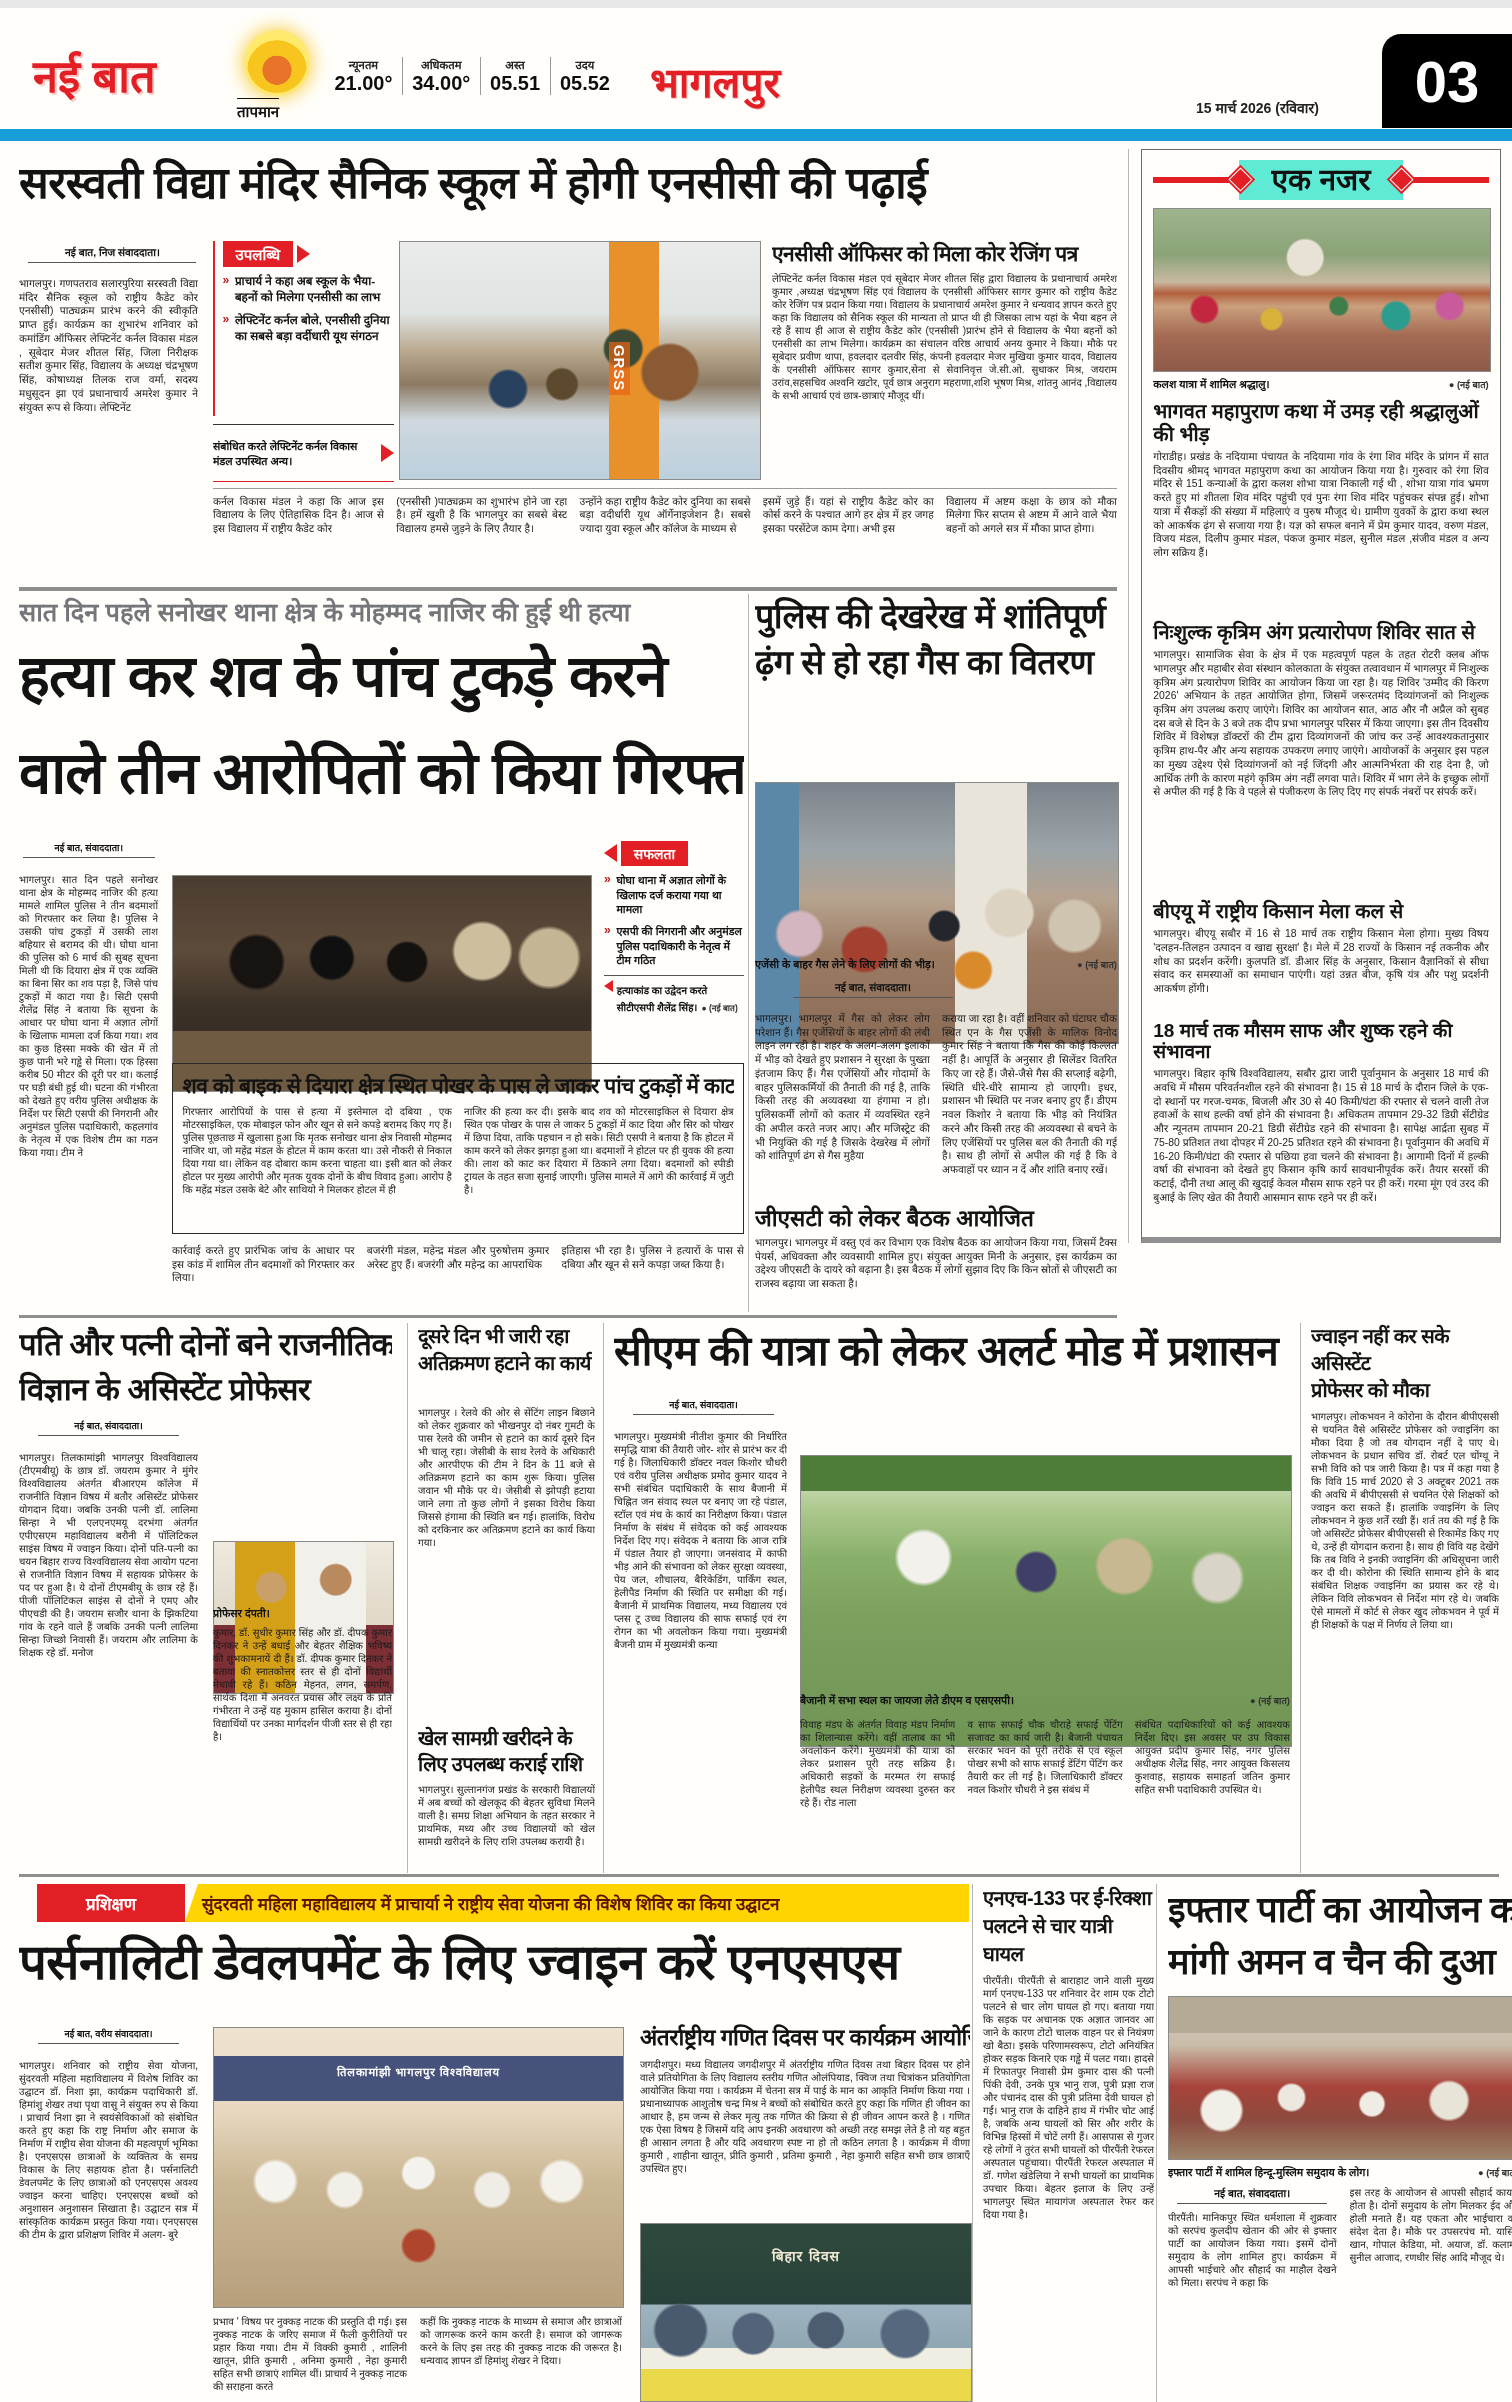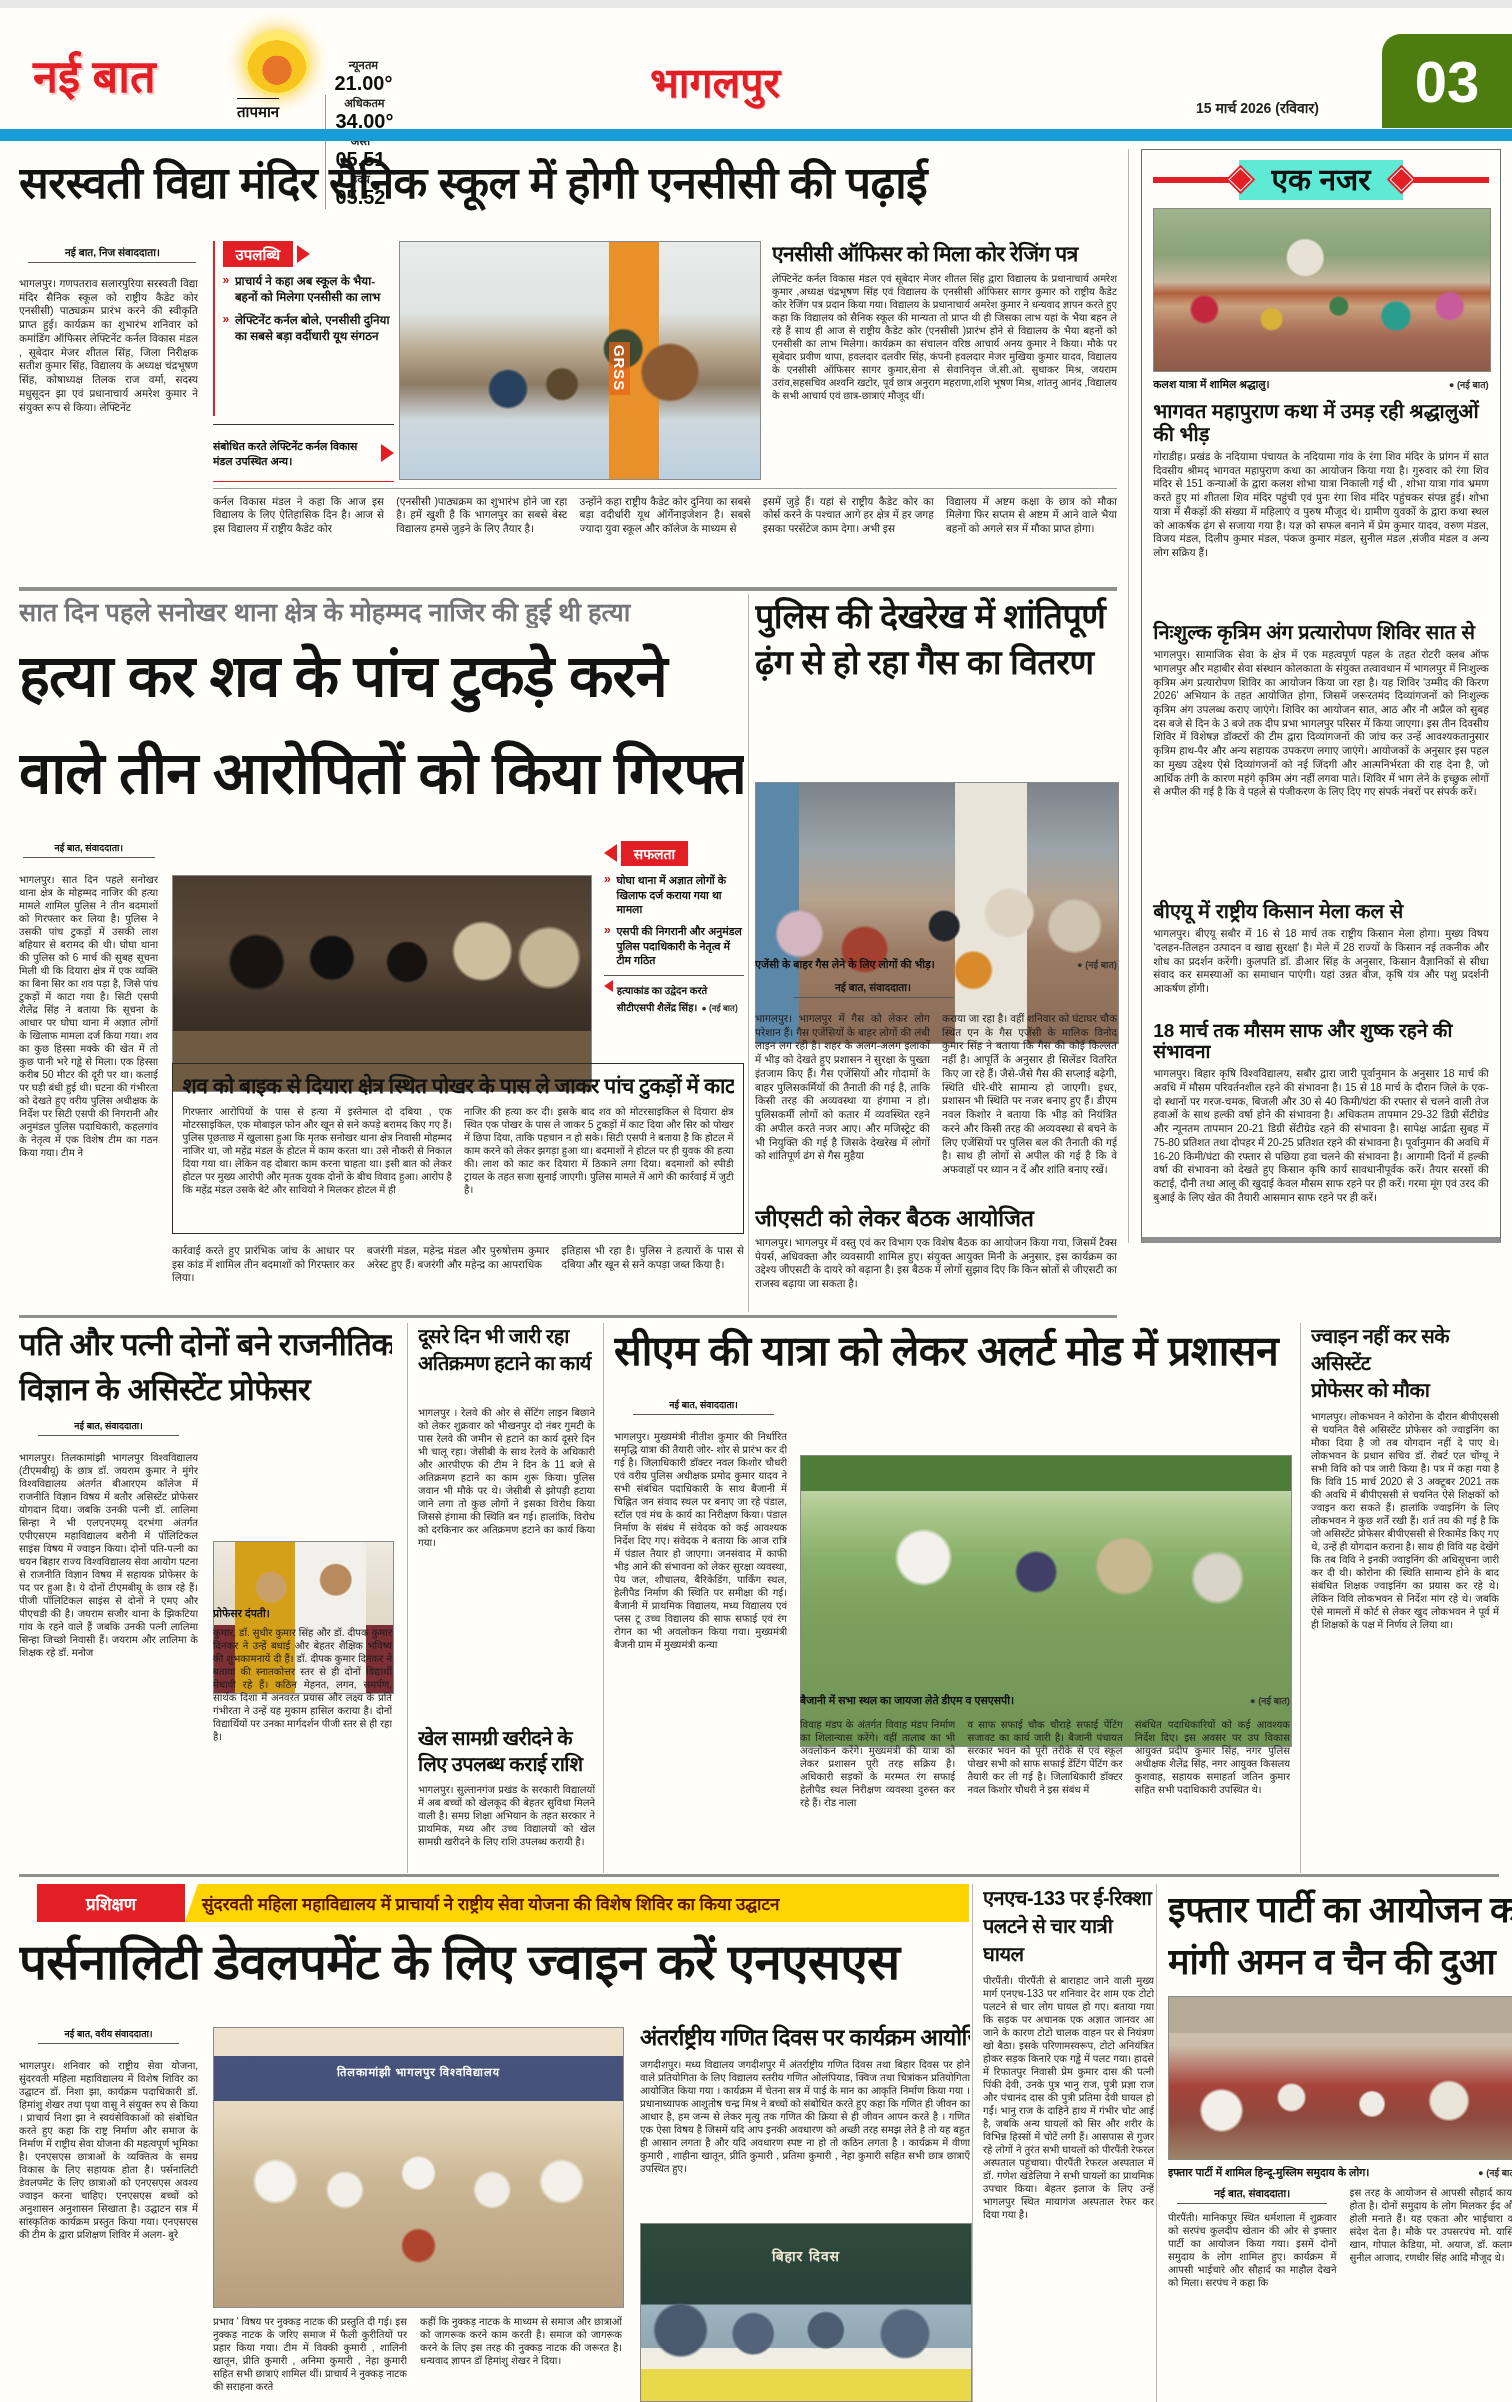--- a/index.html
+++ b/index.html
@@ -109,41 +109,41 @@
 </style>
 </head>
 <body>
 
 <div id="page">
 
   <div class="abs" style="left:0;top:0;width:1512px;height:134px;">
     <div class="abs" style="left:33px;top:36px;font-size:45px;font-weight:900;color:#e31f26;text-shadow:1.9px 1.9px 0 #f9c8c4;white-space:nowrap;">नई बात</div>
     <div class="abs sun" style="left:247px;top:24.5px;"></div>
     <div class="abs" style="left:237px;top:90px;font-size:15px;font-weight:800;color:#111;border-top:1.9px solid #111;padding-top:1.9px;">तापमान</div>
-    <div class="abs" style="left:325px;top:49px;display:flex;align-items:flex-start;flex-direction:column;">
+    <div class="abs" style="left:325px;top:49px;display:flex;align-items:flex-start;">
       <div class="wx-cell">
         <div class="wx-l">न्यूनतम</div>
         <div class="wx-v">21.00°</div>
       </div>
       <div class="wx-cell">
         <div class="wx-l">अधिकतम</div>
         <div class="wx-v">34.00°</div>
       </div>
       <div class="wx-cell">
         <div class="wx-l">अस्त</div>
         <div class="wx-v">05.51</div>
       </div>
       <div class="wx-cell">
         <div class="wx-l">उदय</div>
         <div class="wx-v">05.52</div>
       </div>
     </div>
     <div class="abs" style="left:650px;top:45px;font-size:41px;font-weight:900;color:#e31f26;text-shadow:0.9px 0.9px 0 #f3b8b4;white-space:nowrap;">भागलपुर</div>
     <div class="abs" style="left:1196px;top:90px;font-size:14px;font-weight:700;color:#222;white-space:nowrap;">15 मार्च 2026 (रविवार)</div>
-    <div class="abs" style="left:1382px;top:26px;width:130px;height:94px;background:#4d7c0f;border-radius:19px 0 0 0;display:flex;align-items:center;justify-content:center;">
+    <div class="abs" style="left:1382px;top:26px;width:130px;height:94px;background:#000000;border-radius:19px 0 0 0;display:flex;align-items:center;justify-content:center;">
       <span style="font-size:58px;font-weight:900;color:#ffffff;">03</span>
     </div>
     <div class="abs" style="left:0;top:121px;width:1512px;height:12.2px;background:#179ed9;"></div>
   </div>
 
   <div class="abs" style="left:19px;top:141px;width:1098px;height:435px;">
     <div class="headline" style="position:absolute;left:0;top:0;width:1098px;font-size:44px;line-height:1.55;">सरस्वती विद्या मंदिर सैनिक स्कूल में होगी एनसीसी की पढ़ाई</div>
 
     <div class="abs" style="left:9.4px;top:96px;width:168px;">
       <div class="byline">नई बात, निज संवाददाता।</div>

